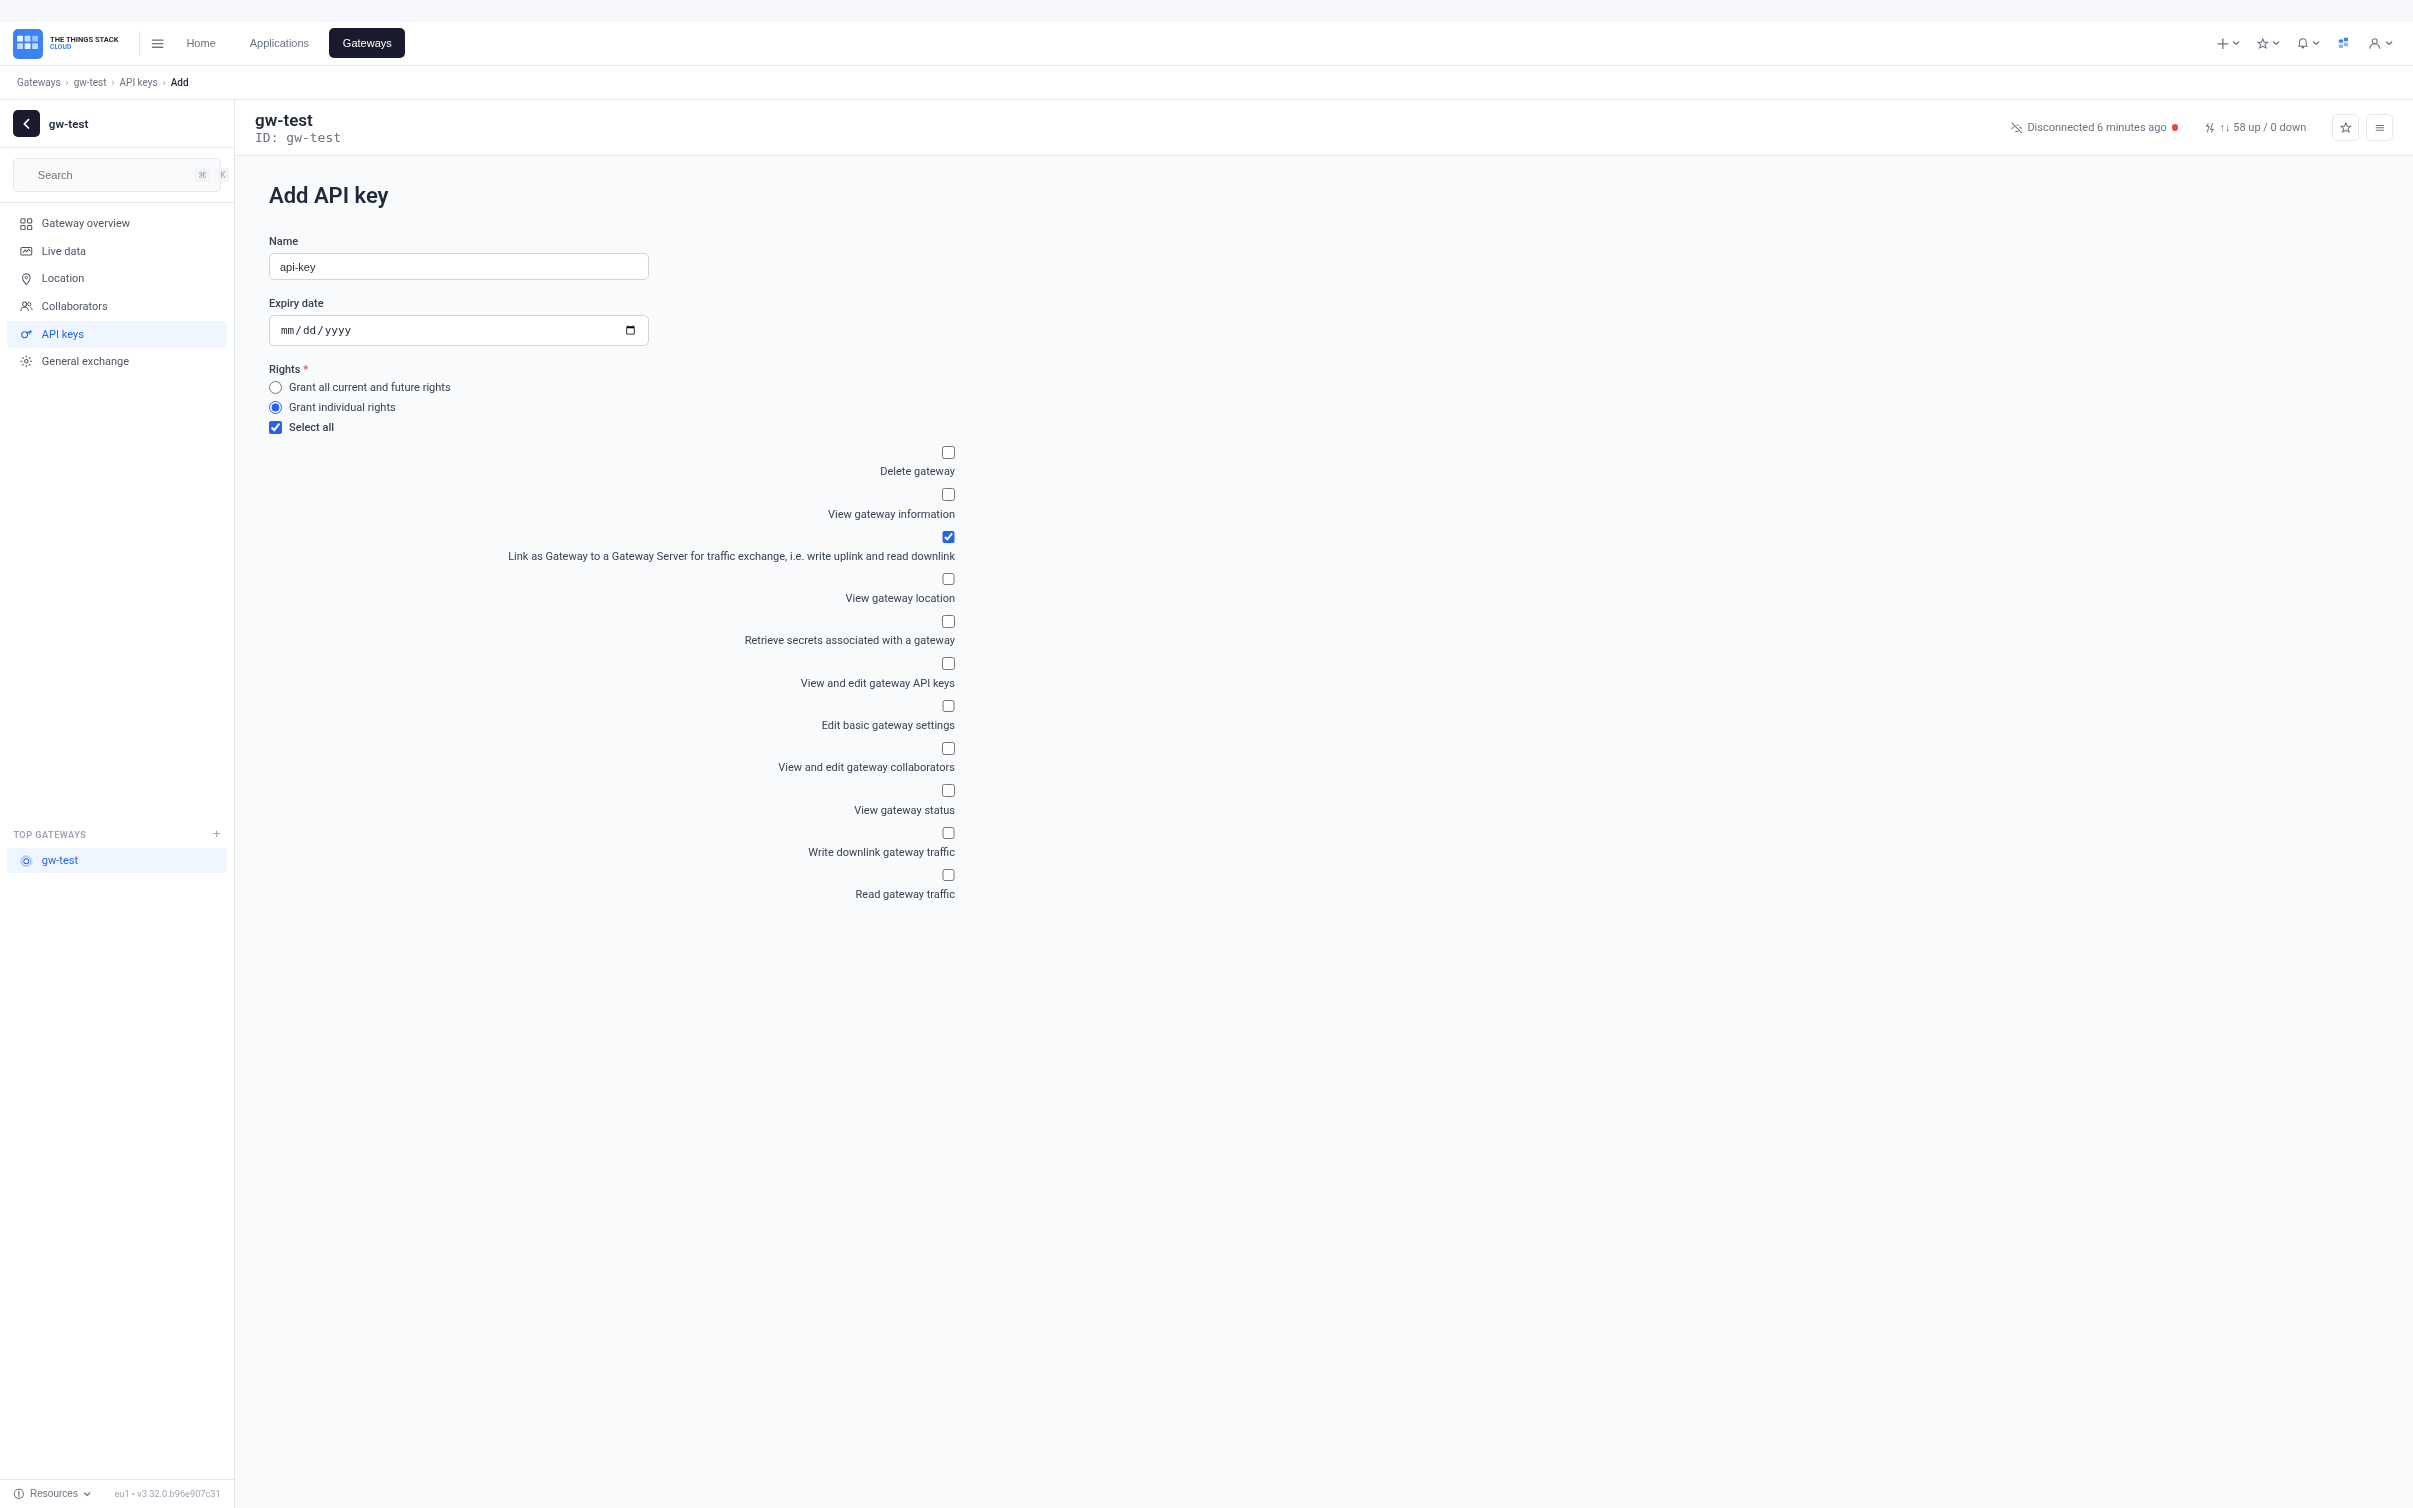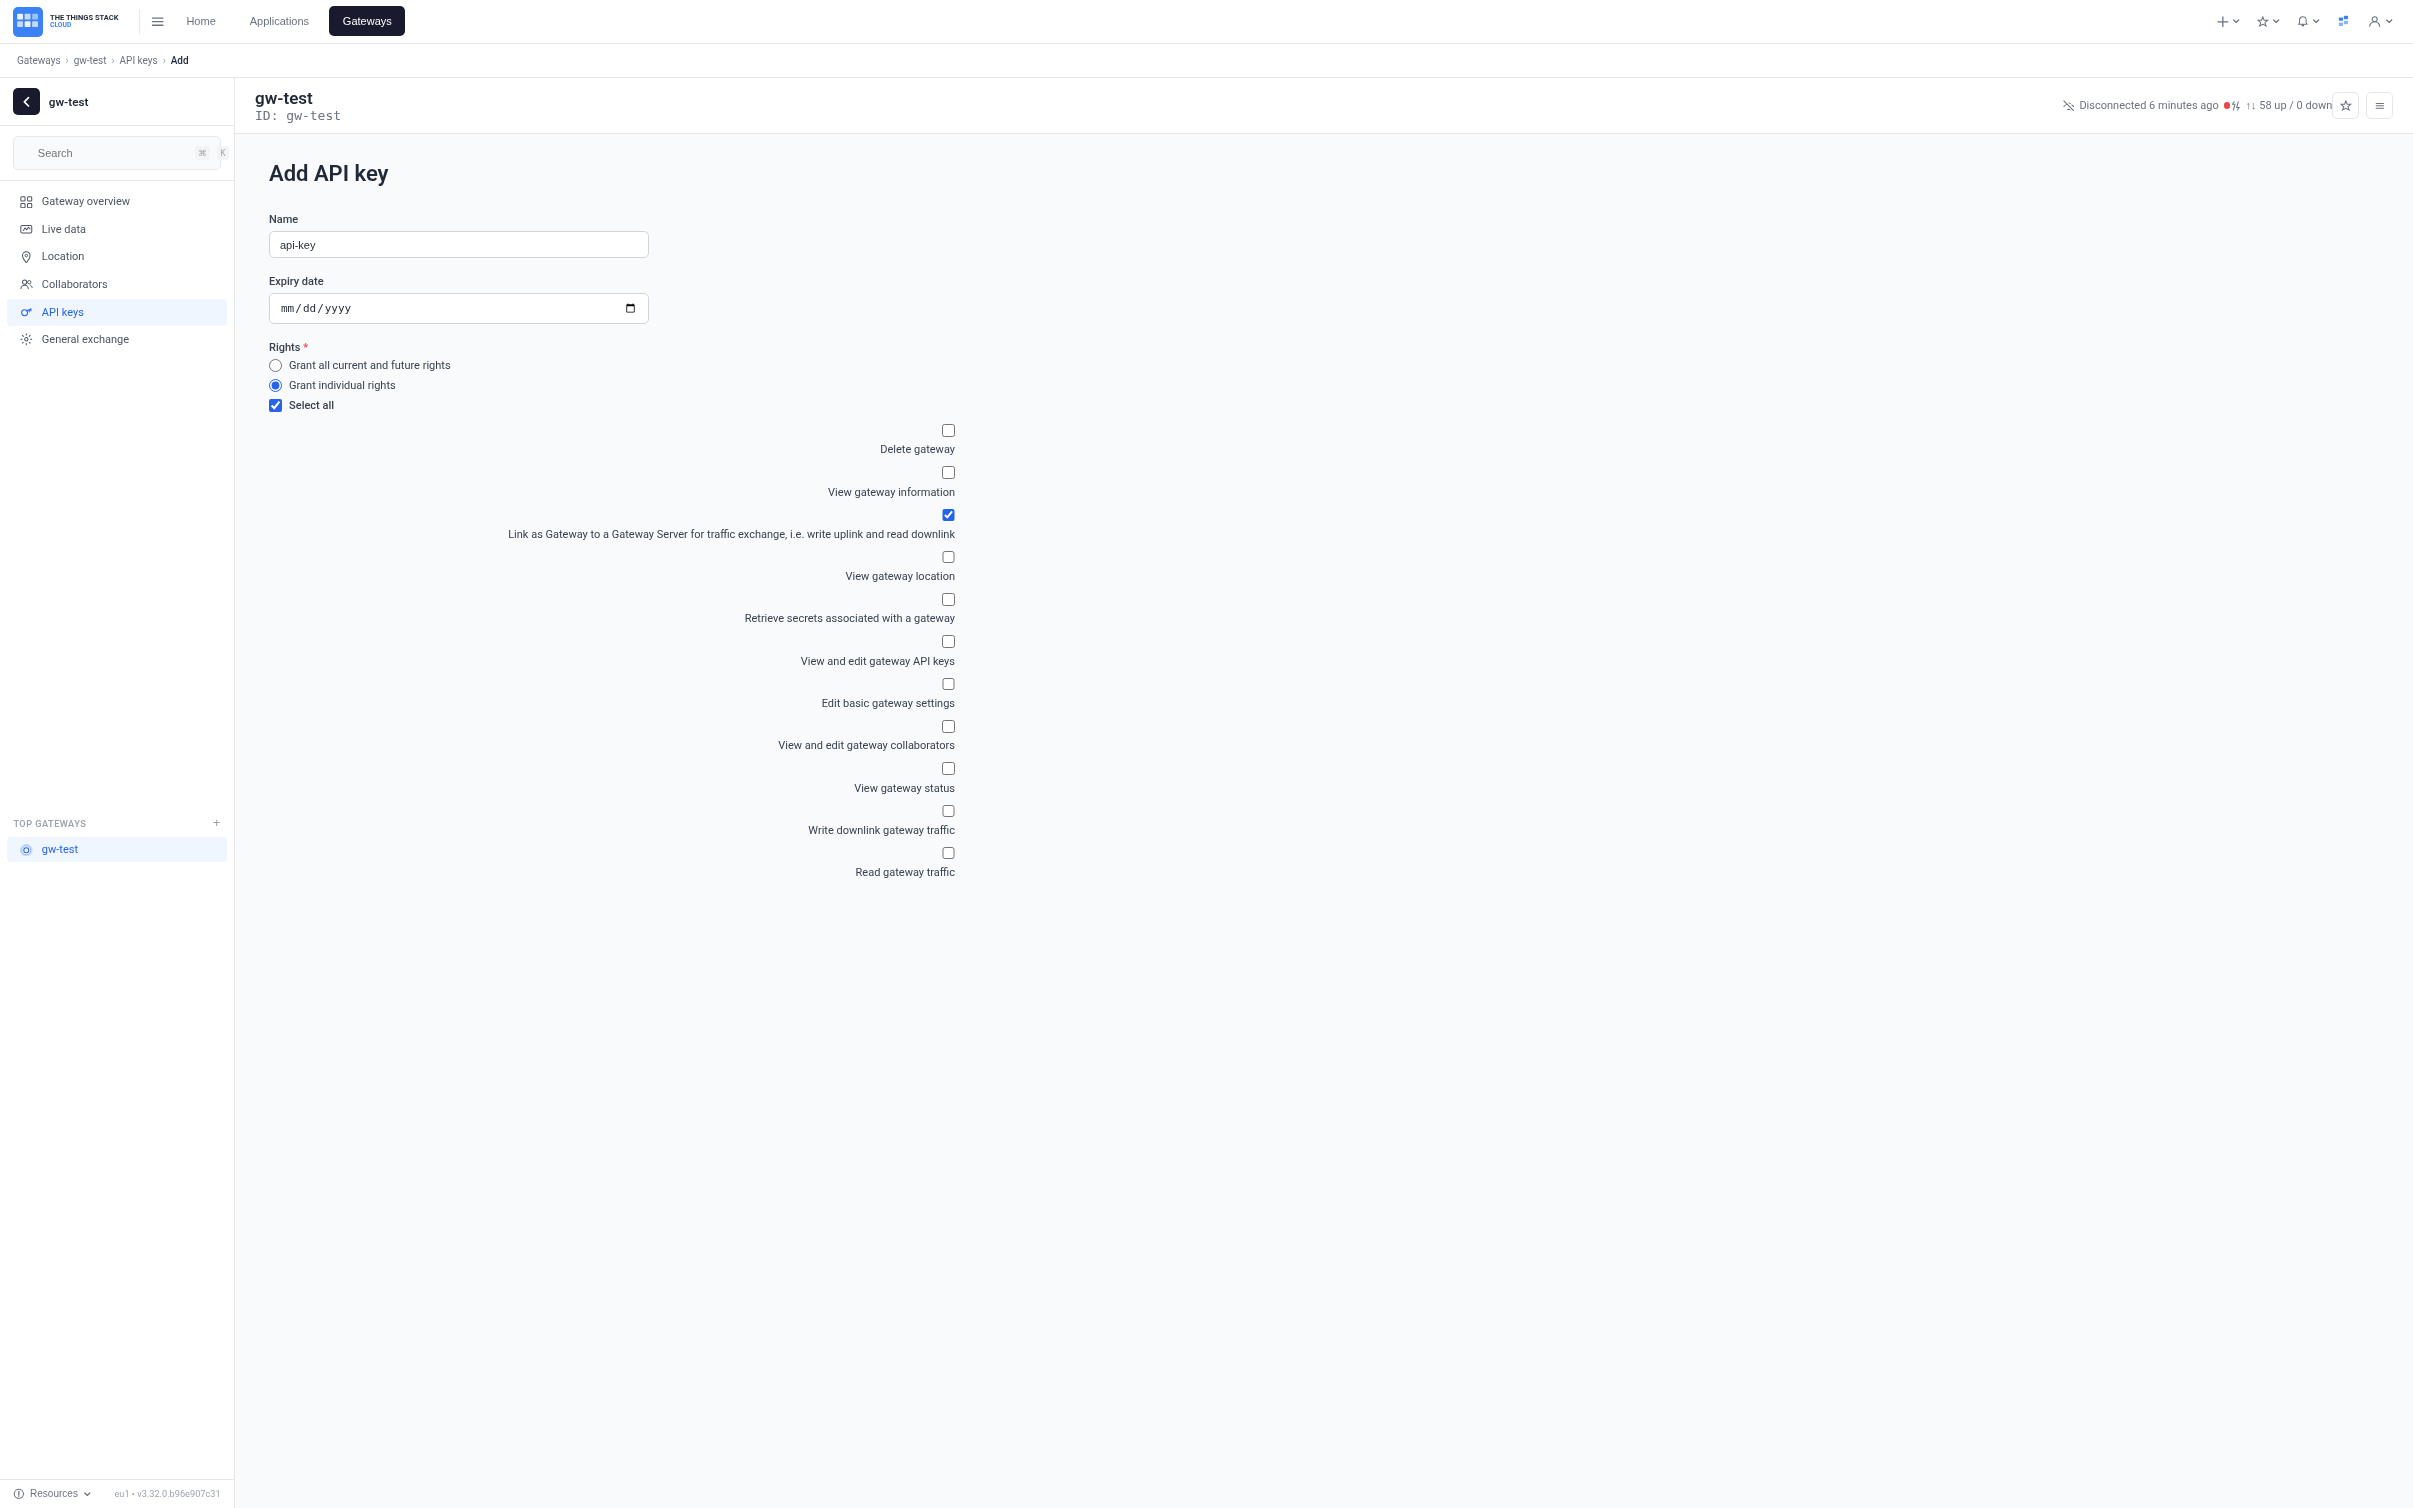--- a/index.html
+++ b/index.html
@@ -1,21 +1,21 @@
 <!DOCTYPE html>
 <html style="font-size:13.4px"><head>
   <meta charset="utf-8">
   <style>
     * { box-sizing: border-box; margin: 0; padding: 0; }
     body { font-family: -apple-system, BlinkMacSystemFont, 'Segoe UI', Roboto, sans-serif; background: #f5f7fa; display: flex; flex-direction: column; height: 100vh; overflow: hidden; }
 
     
     .navbar {
       display: flex; align-items: center; background: white; border-bottom: 0.8px solid #e5e7eb;
-      height: 44px; padding: 0 13.4px; gap: 0; flex-shrink: 0;
+      height: 44px; padding: 0 13.4px; gap: 0; flex-shrink: 0; margin-top: 22px;
     }
     .navbar-logo { display: flex; align-items: center; gap: 6.7px; margin-right: 13.4px; }
     .logo-icon { width: 30px; height: 30px; }
     .logo-text { font-size: 7.5px; font-weight: 700; color: #1f2937; line-height: 1.1; }
     .logo-text span { color: #3b82f6; font-size: 6.7px; display: block; }
     .navbar-divider { width: 0.8px; height: 25px; background: #e5e7eb; margin: 0 6.7px; }
     .sidebar-toggle { background: none; border: none; cursor: pointer; padding: 5px; color: #6b7280; }
 
     
     .nav-tabs { display: flex; height: 44px; margin-right: auto; }
@@ -71,21 +71,21 @@
     .resources-btn { display: flex; align-items: center; gap: 5px; font-size: 10px; color: #6b7280; cursor: pointer; background: none; border: none; }
     .version-text { font-size: 9.2px; color: #9ca3af; margin-left: auto; }
 
     
     .main-content { flex: 1; overflow-y: auto; background: #f9fafb; }
 
     
     .gw-page-header { background: white; border-bottom: 0.8px solid #e5e7eb; padding: 10px 20px; display: flex; align-items: center; justify-content: space-between; }
     .gw-title { font-size: 17px; font-weight: 600; color: #1f2937; }
     .gw-id { font-size: 13px; color: #6b7280; font-family: monospace; }
-    .gw-status { display: flex; align-items: center; gap: 0; }
+    .gw-status { display: flex; align-items: center; gap: 26px; }
     .status-disconnected { display: flex; align-items: center; gap: 5px; font-size: 11px; color: #6b7280; }
     .status-dot { width: 6.7px; height: 6.7px; border-radius: 50%; background: #ef4444; }
     .traffic-info { display: flex; align-items: center; gap: 3.4px; font-size: 11px; color: #6b7280; }
     .gw-header-actions { display: flex; gap: 6.7px; }
     .icon-btn { background: none; border: 0.8px solid #e5e7eb; border-radius: 5px; width: 27px; height: 27px; display: flex; align-items: center; justify-content: center; cursor: pointer; color: #6b7280; }
 
     
     .page-body { padding: 27px 34px; max-width: 754px; }
     .page-heading { font-size: 22px; font-weight: 600; color: #1f2937; margin-bottom: 27px; }
 

